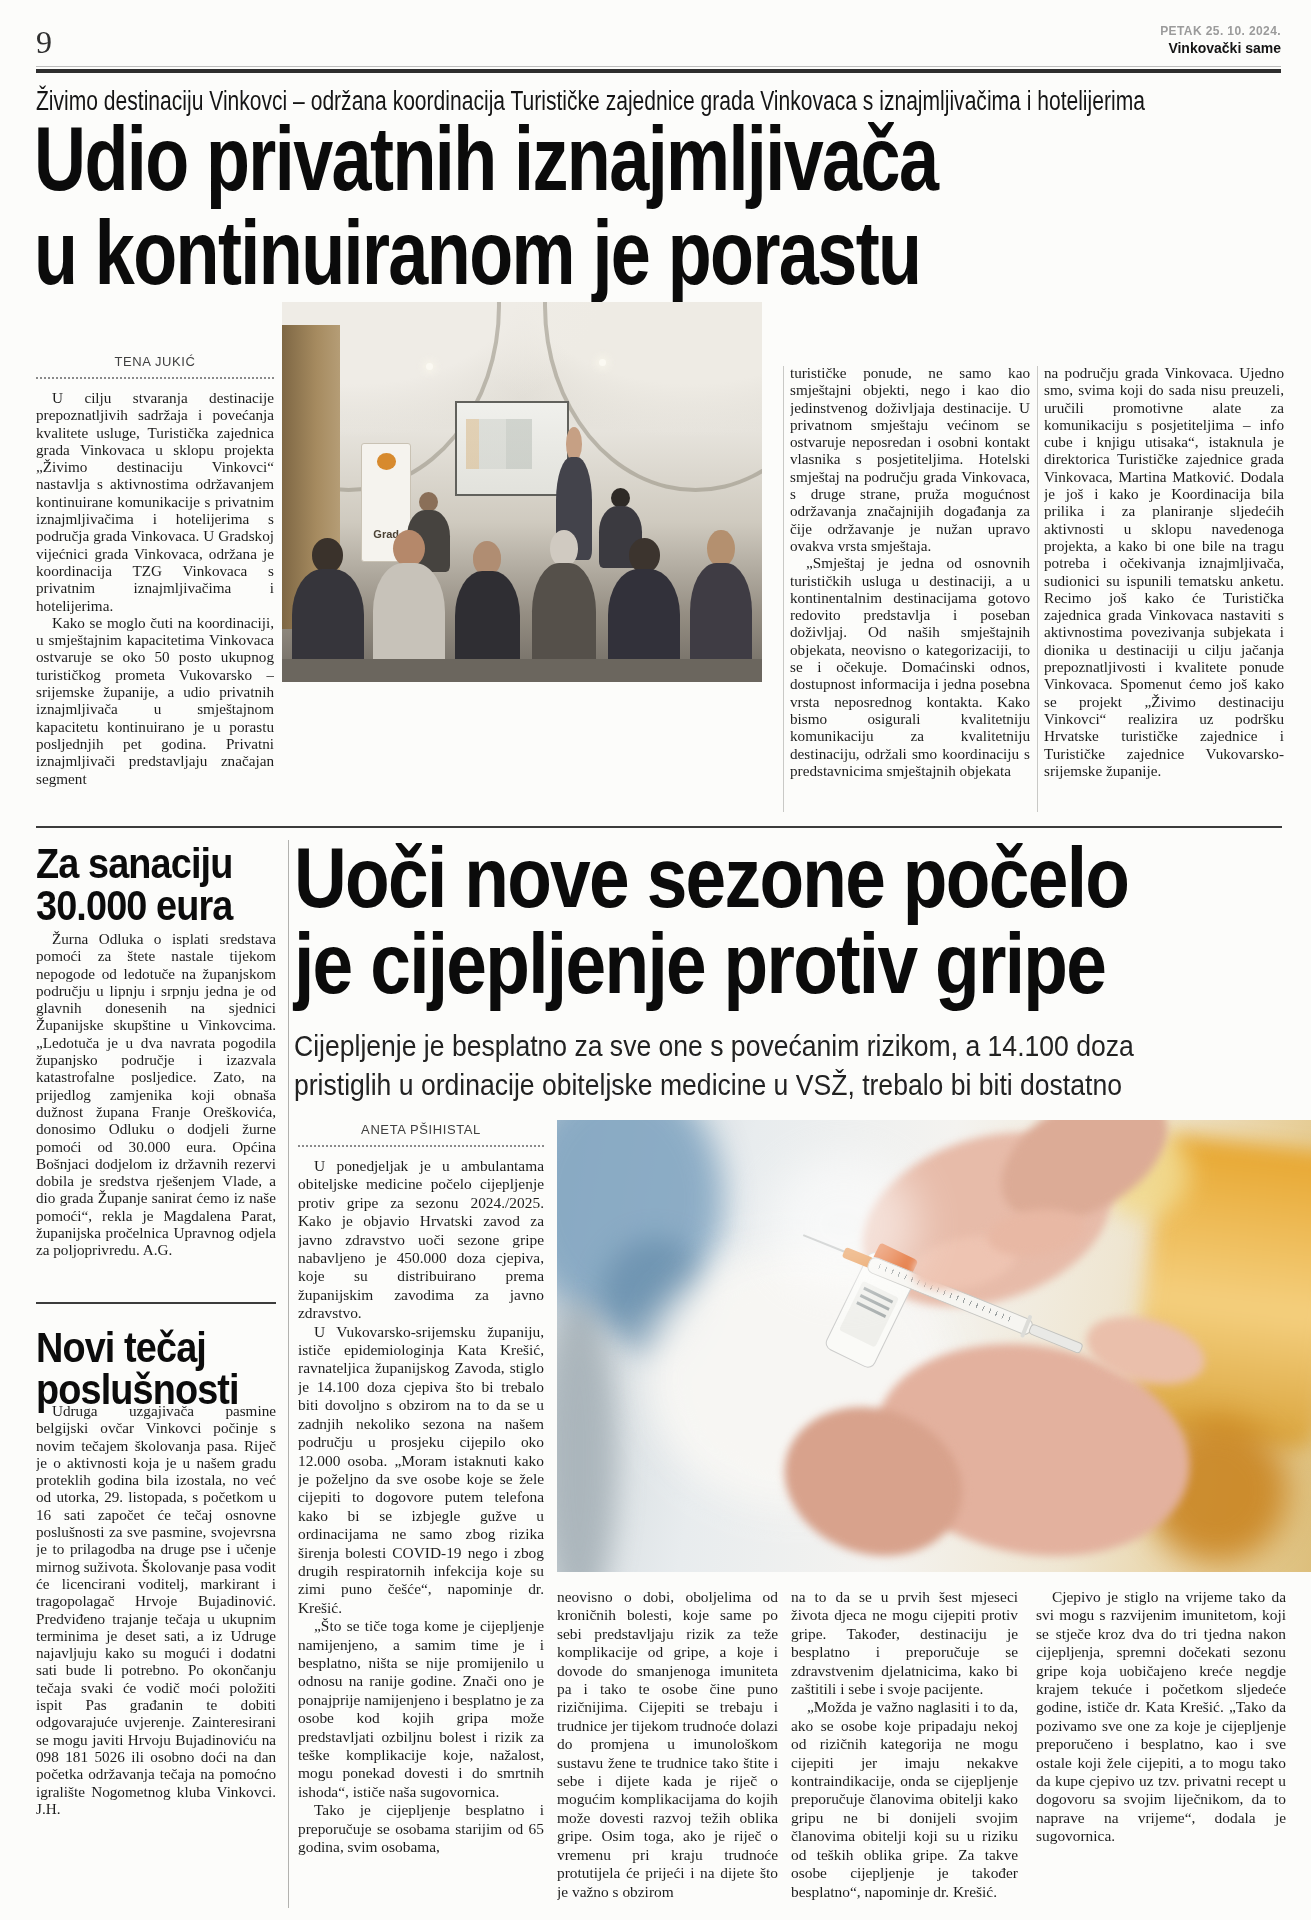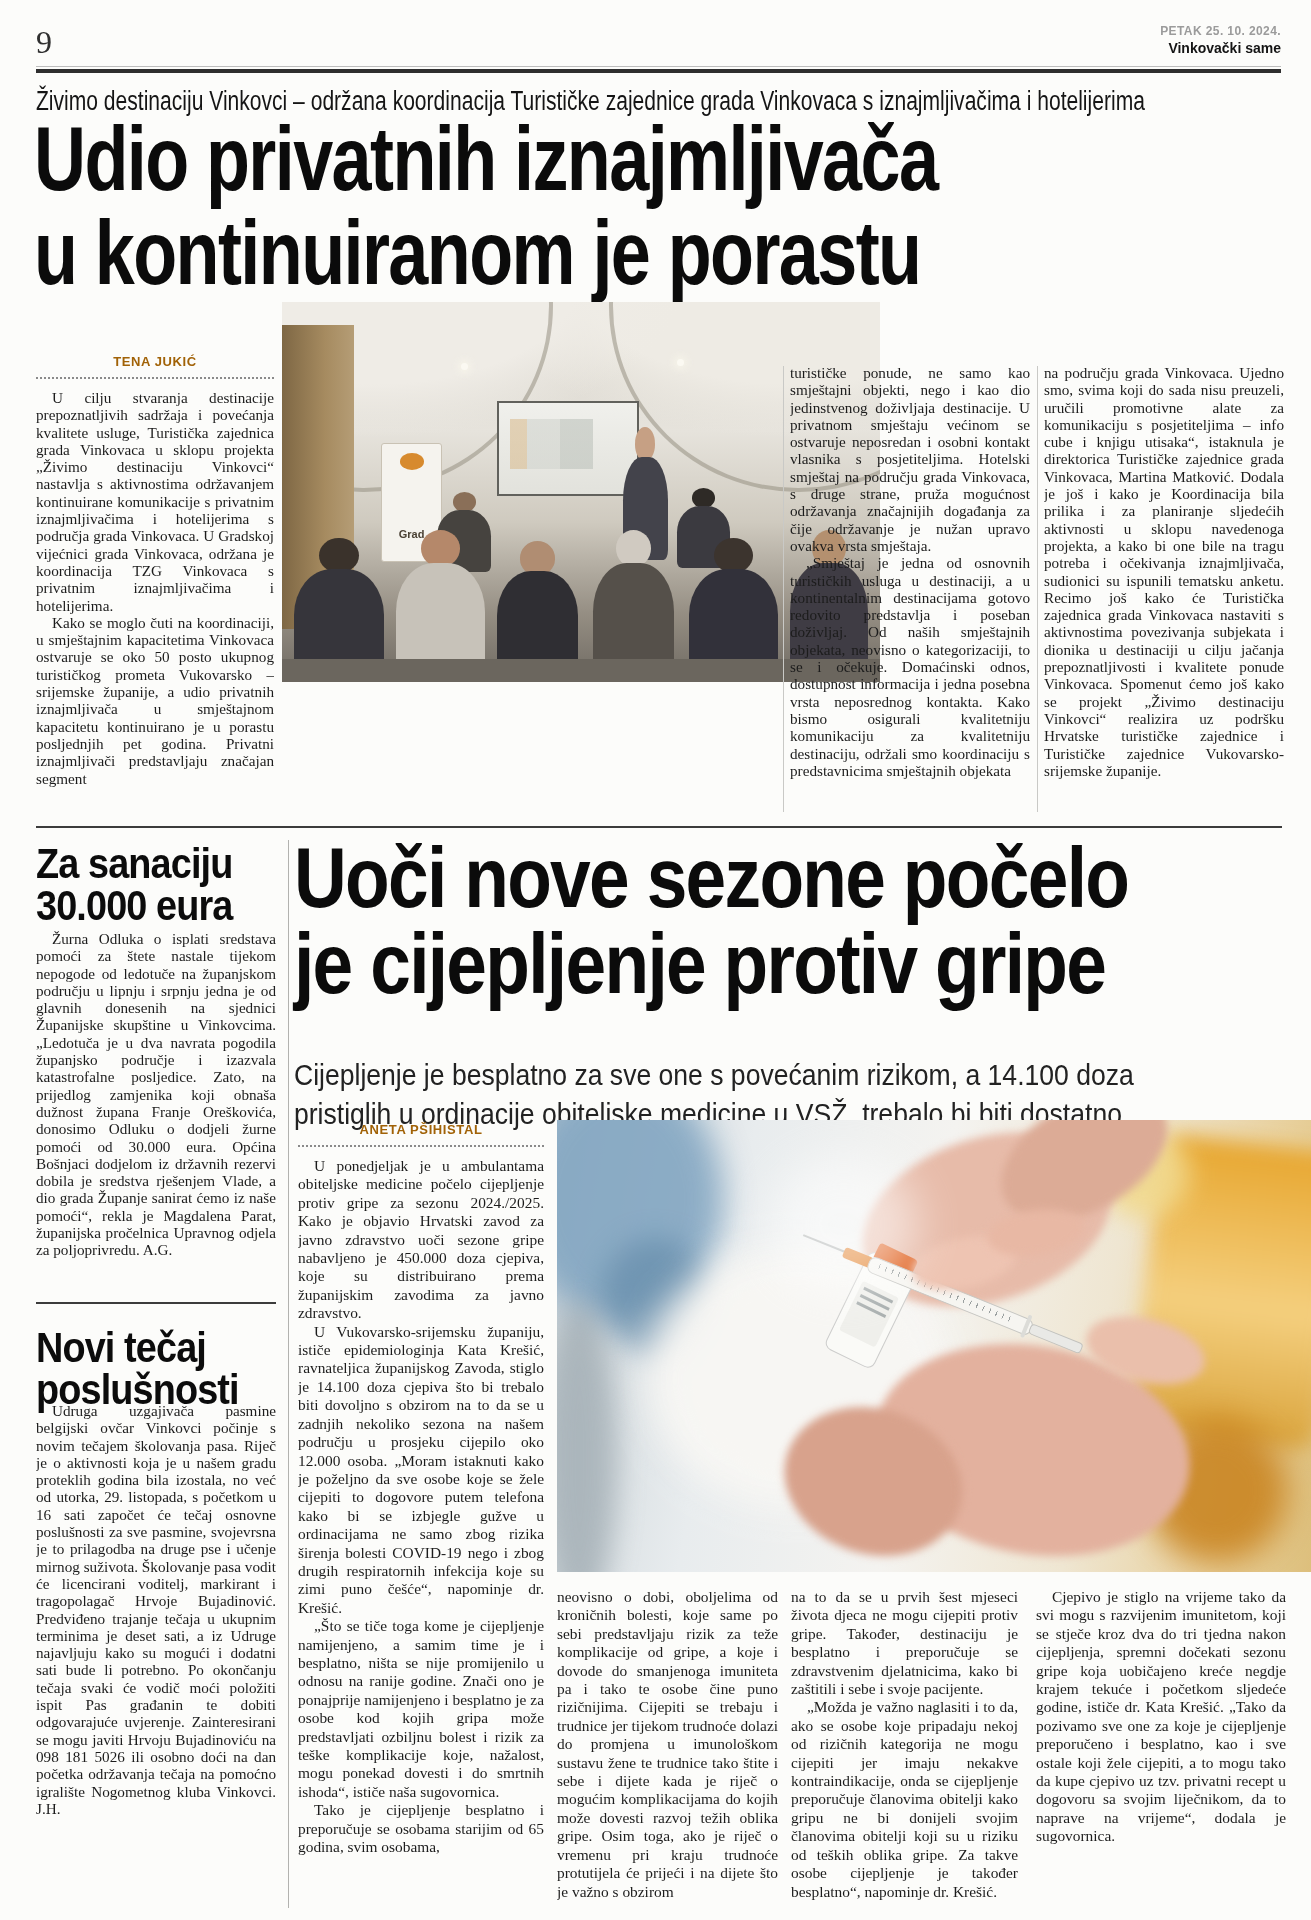--- a/index.html
+++ b/index.html
@@ -17,21 +17,21 @@
   .hdr-rule-thin{left:36px;width:1245px;top:66px;height:1px;background:#bdbdbd;}
   .hdr-rule{left:36px;width:1245px;top:69px;height:4px;background:#2e2e2e;}
 
   
   .kicker{left:36px;top:86px;font-size:27px;font-weight:500;color:#151515;transform:scaleX(.78);}
   .hl-main{left:34px;top:112px;line-height:94px;}
   .hl-line{font-weight:700;color:#0b0b0b;font-size:90px;letter-spacing:-2px;transform:scaleX(.8);transform-origin:0 0;white-space:nowrap;display:block;}
 
   
   .byline-box{text-align:center;}
-  .byline{font-size:13px;font-weight:bold;color:#a16207;letter-spacing:.6px;text-align:center;}
+  .byline{font-size:13px;font-weight:normal;color:#404040;letter-spacing:.6px;text-align:center;}
   .dotrule{margin-top:7px;border-top:2px dotted #8a8a8a;height:0;}
 
   
   .bodycol{font-size:15.2px;line-height:17.3px;text-align:justify;overflow:hidden;}
   .bodycol p{margin:0;text-indent:16px;}
   .noind p:first-child{text-indent:0;}
   .a2col{font-size:15.4px;line-height:18.4px;}
 
   
   .hrule-main{left:36px;top:826px;width:1246px;height:2px;background:#3c3c3c;}
@@ -41,28 +41,28 @@
   .vr-rail{left:288px;top:840px;height:1068px;background:#b2b2af;}
   .rail-rule{left:36px;width:240px;height:2px;background:#3c3c3c;}
 
   
   .rail-hl{left:36px;line-height:42px;}
   .rail-hl .hl2{font-weight:700;color:#0c0c0c;font-size:43px;letter-spacing:-1px;transform:scaleX(.88);transform-origin:0 0;white-space:nowrap;display:block;}
 
   
   .hl-a2{left:294px;top:834px;line-height:86px;}
   .hl-a2 .hl-line{font-size:86px;transform:scaleX(.85);}
-  .subhead{left:294px;top:1026px;line-height:39px;margin-top:29px;}
+  .subhead{left:294px;top:1026px;line-height:39px;}
   .subhead div{font-size:29.5px;color:#222;font-weight:400;transform:scaleX(.9);transform-origin:0 0;white-space:nowrap;}
 
   
-  .ph1{left:282px;top:302px;width:598px;height:380px;overflow:hidden;background:
+  .ph1{left:282px;top:302px;width:432px;height:380px;overflow:hidden;background:
     radial-gradient(90% 70% at 15% -5%, #efece6 0 38%, rgba(0,0,0,0) 58%),
     radial-gradient(90% 70% at 85% -5%, #eeebe4 0 38%, rgba(0,0,0,0) 58%),
-    linear-gradient(180deg,#d6d2c9 0%,#e6e3dc 34%,#cfcabf 58%,#958e83 82%,#6f6a62 100%);}
+    linear-gradient(180deg,#d6d2c9 0%,#e6e3dc 34%,#cfcabf 58%,#958e83 82%,#6f6a62 100%); padding-left: 48px;}
   .ph1 .arch{position:absolute;border:4px solid rgba(150,143,130,.55);border-radius:50%;}
   .arch-l{left:-18%;top:-48%;width:62%;height:96%;}
   .arch-r{right:-18%;top:-48%;width:62%;height:96%;}
   .ph1 .wall-left{position:absolute;left:0;top:6%;width:12%;height:80%;background:linear-gradient(90deg,#7e6744,#a68b60 60%,#b59d76);}
   .ph1 .screen{position:absolute;left:36%;top:26%;width:23%;height:24%;background:linear-gradient(180deg,#f0f0ec,#e2e2dc);border:2px solid #61615c;}
   .ph1 .screen .smudge{position:absolute;left:8%;top:18%;width:60%;height:55%;background:linear-gradient(90deg,#d8b98a 0 20%,#cfd2cc 20% 60%,#b9bfb8 60% 100%);opacity:.55;}
   .ph1 .banner{position:absolute;left:16.5%;top:37%;width:10%;height:31%;background:#f5f3ee;border-radius:3px;border:1px solid #c9c2b4;text-align:center;}
   .ph1 .banner .dot{position:absolute;left:30%;top:8%;width:40%;height:14%;border-radius:50%;background:#d78a2e;}
   .ph1 .banner .txt{position:absolute;left:0;right:0;bottom:18%;font-size:11px;font-weight:bold;color:#4a4134;}
   .ph1 .lamp{position:absolute;width:7px;height:7px;border-radius:50%;background:#fbf9f2;box-shadow:0 0 8px 3px rgba(250,247,235,.8);}

